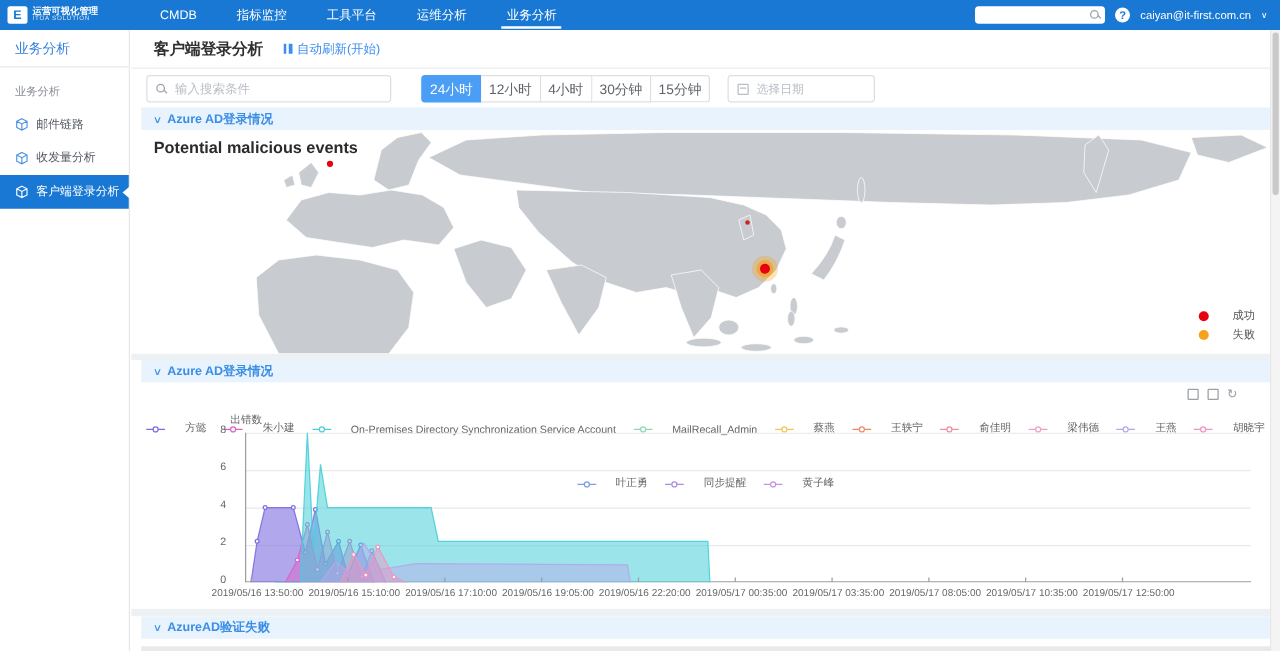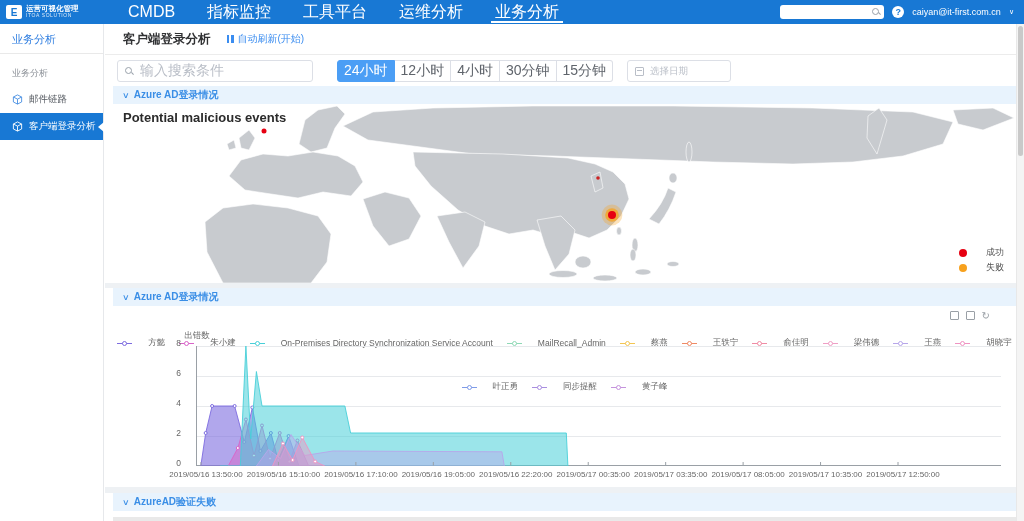--- a/index.html
+++ b/index.html
@@ -8,21 +8,21 @@
   #screen { position:relative; width:1024px; height:521px; background:#fff; overflow:hidden; }
 
   
   .topnav { position:absolute; left:0; top:0; width:100%; height:24px; background:#1878d4; display:flex; align-items:center; z-index:20; }
   .logo { display:flex; align-items:center; gap:4px; width:102px; padding-left:6px; flex:none; }
   .logo-mark { width:16px; height:14px; background:#fff; border-radius:2px; color:#1878d4; font-weight:bold; font-size:10px; display:flex; align-items:center; justify-content:center; flex:none; }
   .logo-text { color:#fff; line-height:1.15; white-space:nowrap; }
   .logo-title { font-size:7.5px; font-weight:bold; }
   .logo-sub { font-size:5px; opacity:.85; letter-spacing:.6px; }
   .nav-items { display:flex; height:100%; margin-left:10px; }
-  .nav-item { color:#fff; font-size:16px; padding:0 16px; display:flex; align-items:center; position:relative; cursor:pointer; }
+  .nav-item { color:#fff; font-size:10px; padding:0 16px; display:flex; align-items:center; position:relative; cursor:pointer; }
   .nav-item.active::after { content:""; position:absolute; left:12px; right:12px; bottom:1px; height:2px; background:#fff; }
   .topnav-right { margin-left:auto; display:flex; align-items:center; gap:8px; padding-right:10px; }
   .nav-search { width:104px; height:14px; background:#fff; border-radius:3px; position:relative; }
   .nav-search input { position:absolute; inset:0; border:0; background:transparent; font-size:8px; padding:0 14px 0 5px; outline:none; }
   .mag { position:relative; width:9px; height:9px; display:inline-block; }
   .mag::before { content:""; position:absolute; left:0; top:0; width:5px; height:5px; border:1px solid #9aa2ab; border-radius:50%; }
   .mag::after { content:""; position:absolute; left:5.5px; top:5.5px; width:3px; height:1px; background:#9aa2ab; transform:rotate(45deg); }
   .nav-search .mag { position:absolute; right:3px; top:2.5px; }
   .help-icon { width:12px; height:12px; border-radius:50%; background:#fff; color:#1878d4; font-size:9px; font-weight:bold; text-align:center; line-height:12px; }
   .user-email { color:#fff; font-size:9px; }
@@ -42,28 +42,28 @@
   .page-header { position:absolute; left:0; top:0; right:0; height:31px; border-bottom:1px solid #ececec; display:flex; align-items:center; padding-left:18px; gap:16px; background:#fff; }
   .page-title { font-size:12.5px; font-weight:bold; color:#303133; }
   .auto-refresh { display:flex; align-items:center; gap:4px; color:#3b8df0; font-size:10px; cursor:pointer; }
   .pause-icon { display:flex; gap:2px; }
   .pause-icon i { width:2.5px; height:8px; background:#3b8df0; display:block; }
 
   
   .filter-row { position:absolute; left:12px; top:36px; height:22px; display:flex; align-items:center; }
   .search-input { position:relative; width:196px; height:22px; border:1px solid #dcdfe6; border-radius:3px; background:#fff; }
   .search-input .mag { position:absolute; left:7px; top:6px; }
-  .search-input input { position:absolute; inset:0; border:0; background:transparent; outline:none; font-size:14px; padding-left:22px; color:#333; font-family:Liberation Serif, serif; }
+  .search-input input { position:absolute; inset:0; border:0; background:transparent; outline:none; font-size:10px; padding-left:22px; color:#333; font-family:Liberation Sans, sans-serif; }
   .search-input input::placeholder { color:#b9bec7; }
   .time-group { display:flex; margin-left:24px; }
-  .time-btn { height:22px; min-width:34px; padding:0 6px; background:#fff; border:1px solid #dcdfe6; border-left:none; color:#5f646b; font-size:14px; display:flex; align-items:center; justify-content:center; cursor:pointer; white-space:nowrap; }
+  .time-btn { height:22px; min-width:34px; padding:0 6px; background:#fff; border:1px solid #dcdfe6; border-left:none; color:#5f646b; font-size:11px; display:flex; align-items:center; justify-content:center; cursor:pointer; white-space:nowrap; }
   .time-btn:first-child { border-left:1px solid #dcdfe6; border-radius:3px 0 0 3px; }
   .time-btn:last-child { border-radius:0 3px 3px 0; }
   .time-btn.active { background:#4b9ef5; border-color:#4b9ef5; color:#fff; }
-  .date-input { position:relative; width:104px; height:22px; margin-left:14px; border:1px solid #dcdfe6; border-radius:3px; background:#fff; display:flex; align-items:center; gap:6px; padding-left:7px; }
+  .date-input { position:relative; width:118px; height:22px; margin-left:14px; border:1px solid #dcdfe6; border-radius:3px; background:#fff; display:flex; align-items:center; gap:6px; padding-left:7px; }
   .cal-icon { width:9px; height:9px; border:1px solid #b9bec7; border-radius:1px; position:relative; flex:none; }
   .cal-icon::before { content:""; position:absolute; left:1px; right:1px; top:2px; height:1px; background:#b9bec7; }
   .date-placeholder { color:#b9bec7; font-size:9.5px; }
 
   
   .panel-head { position:absolute; left:8px; right:8px; height:18px; background:#e8f3fd; color:#3a8ee6; font-size:10px; font-weight:bold; display:flex; align-items:center; gap:5px; padding-left:10px; cursor:pointer; }
   .panel-chevron { font-size:8px; font-weight:normal; transform:scaleX(1.3); }
   #panel1-head { top:62px; }
   #panel2-head { top:264px; }
   #panel3-head { top:469px; }
@@ -137,20 +137,26 @@
 
   <div class="sidebar">
     <div class="sidebar-header">业务分析</div>
     <div class="sidebar-section">业务分析</div>
     <div id="side-items">
         <div class="side-item">
           <svg viewBox="0 0 12 12" fill="none" stroke-width="1" stroke="#4a90e2">
             <path d="M6 1 L10.5 3.3 L10.5 8.7 L6 11 L1.5 8.7 L1.5 3.3 Z M1.5 3.3 L6 5.6 L10.5 3.3 M6 5.6 L6 11"></path>
           </svg>
           <span>邮件链路</span>
+        </div>
+        <div class="side-item">
+          <svg viewBox="0 0 12 12" fill="none" stroke-width="1" stroke="#4a90e2">
+            <path d="M6 1 L10.5 3.3 L10.5 8.7 L6 11 L1.5 8.7 L1.5 3.3 Z M1.5 3.3 L6 5.6 L10.5 3.3 M6 5.6 L6 11"></path>
+          </svg>
+          <span>收发量分析</span>
         </div>
         <div class="side-item active">
           <svg viewBox="0 0 12 12" fill="none" stroke-width="1" stroke="#ffffff">
             <path d="M6 1 L10.5 3.3 L10.5 8.7 L6 11 L1.5 8.7 L1.5 3.3 Z M1.5 3.3 L6 5.6 L10.5 3.3 M6 5.6 L6 11"></path>
           </svg>
           <span>客户端登录分析</span>
         </div>
       </div>
   </div>
 

